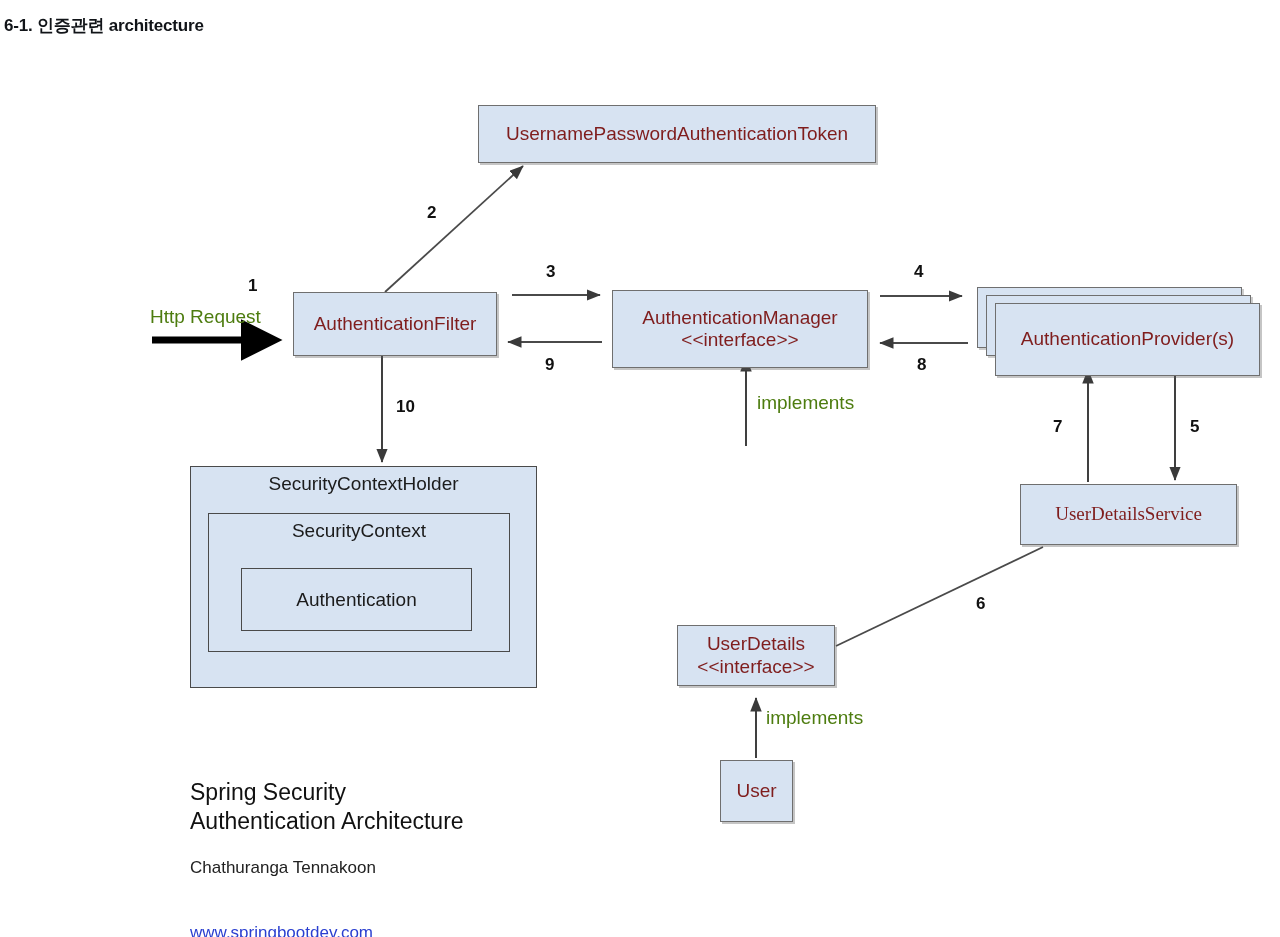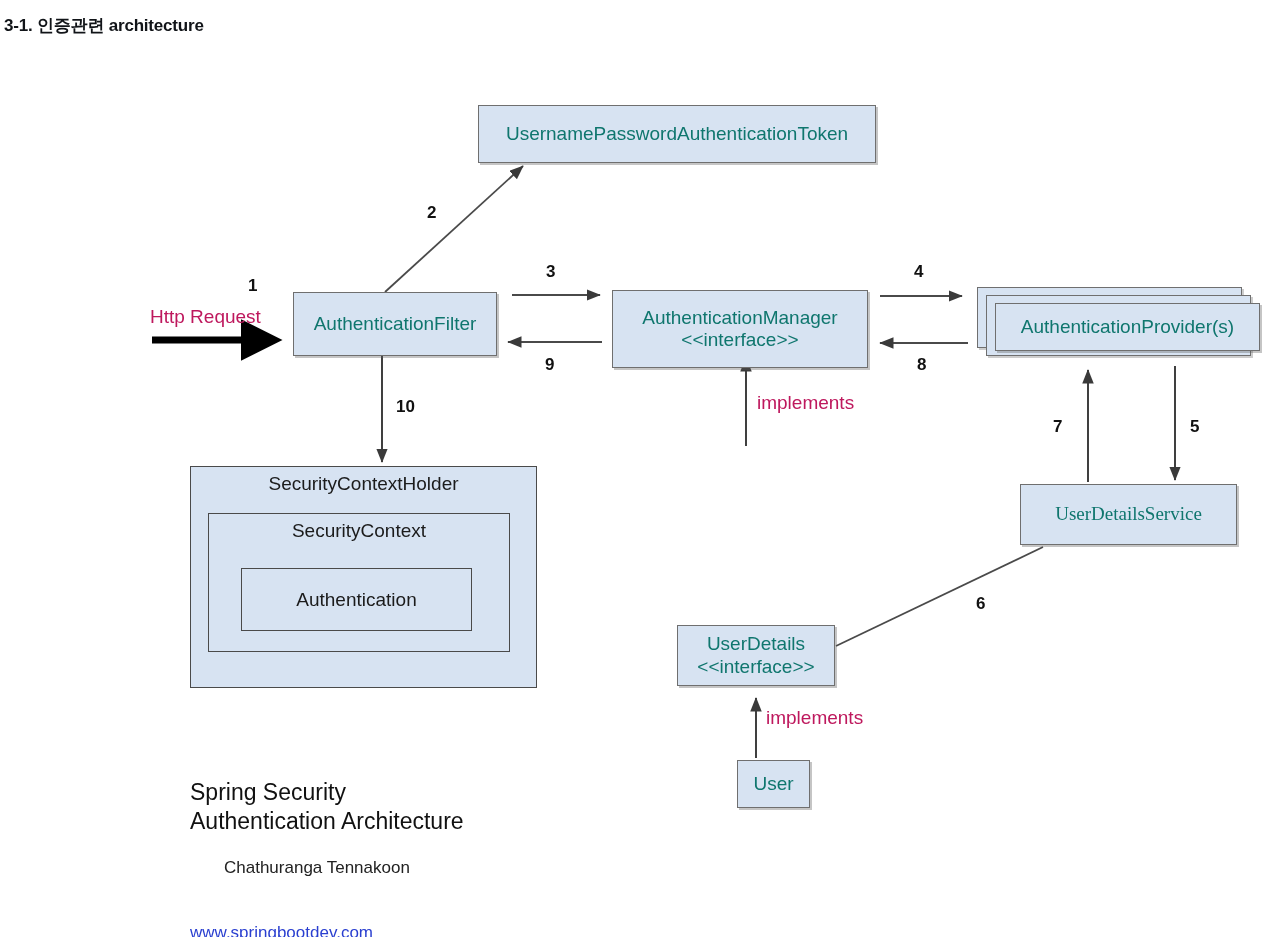--- a/index.html
+++ b/index.html
@@ -32,21 +32,21 @@
     width: 1280px;
     height: 937px;
   }
   .node {
     position: absolute;
     box-sizing: border-box;
     background: #d7e3f2;
     border: 1.6px solid #6f6f6f;
     box-shadow: 2px 2px 0 rgba(90,90,90,0.35);
     font-size: 19px;
-    color: #0f766e;
+    color: #7f1d1d;
     display: flex;
     align-items: center;
     justify-content: center;
     text-align: center;
     line-height: 1.18;
     white-space: pre-line;
   }
   .ghost {
     position: absolute;
     box-sizing: border-box;
@@ -69,41 +69,40 @@
   .edge-label {
     position: absolute;
     font-size: 17px;
     font-weight: bold;
     color: #111;
     white-space: nowrap;
   }
   .text-label {
     position: absolute;
     font-size: 19px;
-    color: #be185d;
+    color: #4d7c0f;
     white-space: nowrap;
   }
   #caption-title {
     position: absolute;
     left: 190px;
     top: 778px;
     font-size: 23px;
     font-weight: normal;
     line-height: 1.28;
     color: #111;
     white-space: pre-line;
   }
   #caption-author {
     position: absolute;
     left: 190px;
     top: 858px;
     font-size: 17px;
     color: #222;
     white-space: nowrap;
-    margin-left: 34px;
   }
   #caption-link {
     position: absolute;
     left: 190px;
     top: 883px;
     font-size: 17px;
     color: #2a3fd0;
     text-decoration: underline;
     white-space: nowrap;
     cursor: pointer;
@@ -114,21 +113,21 @@
     left: 0;
     top: 0;
     width: 1280px;
     height: 937px;
     pointer-events: none;
   }
 </style>
 </head>
 <body>
 
-<div id="page-title">3-1. 인증관련 architecture</div>
+<div id="page-title">6-1. 인증관련 architecture</div>
 
 <div id="diagram">
 
   <svg class="arrows" viewBox="0 0 1280 937">
     <defs>
       <marker id="ah" markerWidth="9" markerHeight="9" refX="7.5" refY="3.2" orient="auto">
         <path d="M0,0 L8,3.2 L0,6.4 z" fill="#3a3a3a"></path>
       </marker>
       <marker id="ahthick" markerWidth="7" markerHeight="7" refX="4.5" refY="3" orient="auto">
         <path d="M0,0 L6,3 L0,6 z" fill="#000000"></path>
@@ -186,29 +185,29 @@
 
   <div class="node" style="left:478px; top:105px; width:398px; height:58px;">UsernamePasswordAuthenticationToken</div>
 
   <div class="node" style="left:293px; top:292px; width:204px; height:64px;">AuthenticationFilter</div>
 
   <div class="node" style="left:612px; top:290px; width:256px; height:78px;">AuthenticationManager
 &lt;&lt;interface&gt;&gt;</div>
 
   <div class="ghost" style="left:977px; top:287px; width:265px; height:61px;"></div>
   <div class="ghost" style="left:986px; top:295px; width:265px; height:61px;"></div>
-  <div class="node" style="left:995px; top:303px; width:265px; height:48px;">AuthenticationProvider(s)</div>
+  <div class="node" style="left:995px; top:303px; width:265px; height:73px;">AuthenticationProvider(s)</div>
 
 
   <div class="node" style="left:1020px; top:484px; width:217px; height:61px;font-family:Liberation Serif, serif;">UserDetailsService</div>
 
   <div class="node" style="left:677px; top:625px; width:158px; height:61px;">UserDetails
 &lt;&lt;interface&gt;&gt;</div>
 
-  <div class="node" style="left:737px; top:760px; width:73px; height:48px;">User</div>
+  <div class="node" style="left:720px; top:760px; width:73px; height:62px;">User</div>
 
   <div class="plain-box" style="left:190px; top:466px; width:347px; height:222px;">SecurityContextHolder</div>
   <div class="plain-box" style="left:208px; top:513px; width:302px; height:139px;">SecurityContext</div>
   <div class="plain-box" style="left:241px; top:568px; width:231px; height:63px; align-items:center; padding-top:0;">Authentication</div>
 
   <div class="edge-label" style="left:248px; top:276px;">1</div>
   <div class="edge-label" style="left:427px; top:203px;">2</div>
   <div class="edge-label" style="left:546px; top:262px;">3</div>
   <div class="edge-label" style="left:914px; top:262px;">4</div>
   <div class="edge-label" style="left:1190px; top:417px;">5</div>

